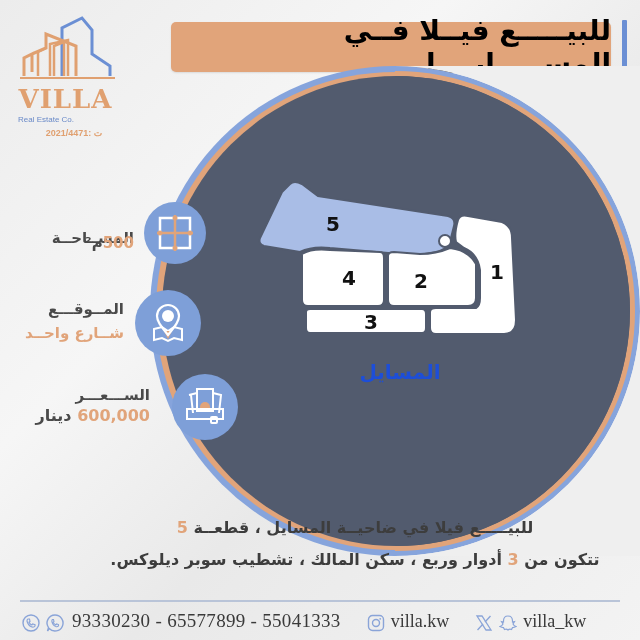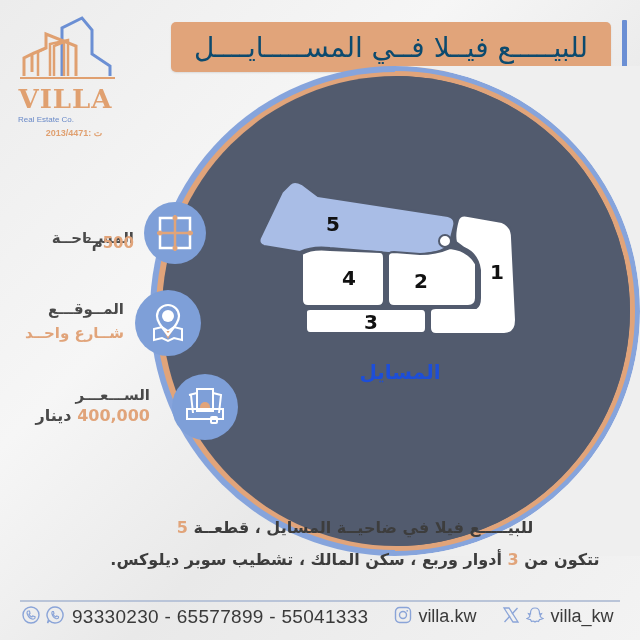--- a/index.html
+++ b/index.html
@@ -29,21 +29,21 @@
   }
 
   
   .title-banner {
     left: 171px; top: 22px; width: 440px; height: 50px;
     background: #e1a47a; border-radius: 5px;
     display: flex; align-items: center; justify-content: center;
     box-shadow: 0 1px 2px rgba(0,0,0,0.1);
   }
   .title-banner span {
-    color: #0c4a6e; font-weight: normal; font-size: 28px; direction: rtl;
+    color: #000000; font-weight: bold; font-size: 28px; direction: rtl;
   }
   .title-accent { left: 622px; top: 20px; width: 5px; height: 53px; background: #6b8fd4; border-radius: 1px; }
 
   
   .ring-blue {
     left: 150px; top: 66px; width: 490px; height: 490px; border-radius: 50%;
     background: #86a4dc;
   }
   .ring-orange {
     left: 156px; top: 72px; width: 478px; height: 478px; border-radius: 50%;
@@ -78,43 +78,43 @@
   .desc {
     left: 90px; top: 512px; width: 530px; text-align: center;
     direction: rtl; font-weight: bold; font-size: 16px; color: #3d3d3d; line-height: 32px;
   }
   .desc .hl { color: #e1a47a; }
 
   
   .footer-line { left: 20px; top: 600px; width: 600px; height: 2px; background: #b9c4d8; }
   .footer {
     left: 22px; top: 606px; width: 600px; height: 26px;
-    display: flex; align-items: flex-start; gap: 6px;
-    font-family: Liberation Sans, sans-serif; font-size: 18px; color: #3a3a3a;
+    display: flex; align-items: flex-end; gap: 6px;
+    font-family: Liberation Serif, serif; font-size: 18px; color: #3a3a3a;
   }
   .footer .ic { display: inline-flex; align-items: center; justify-content: center; }
   .footer .phones { letter-spacing: 0.3px; font-size: 19px; margin-left: 2px; }
   .footer .sp { width: 14px; }
 </style>
 </head>
 <body>
 
 <div class="abs logo">
   <svg width="95" height="72" viewBox="0 0 95 72">
 
     <path d="M42 62 V14 L62 4 L72 16 V40 L90 52 V62" fill="none" stroke="#6b8fd4" stroke-width="3"></path>
     <path d="M54 62 V22 L64 18 V62" fill="none" stroke="#6b8fd4" stroke-width="3" opacity="0"></path>
 
     <path d="M4 62 V44 L12 40 V58 M12 40 L26 34 V20 L56 32 V62" fill="none" stroke="#e0a070" stroke-width="3"></path>
     <path d="M18 62 V38 L26 34 M30 62 V30 L48 26 V62 M34 62 V32 L44 28 V62" fill="none" stroke="#e0a070" stroke-width="2.5"></path>
     <line x1="0" y1="64" x2="95" y2="64" stroke="#e0a070" stroke-width="2"></line>
   </svg>
   <div class="logo-name">VILLA</div>
   <div class="logo-sub">Real Estate Co.</div>
-  <div class="logo-lic">2013/4471: ت</div>
+  <div class="logo-lic">2021/4471: ت</div>
 </div>
 
 <div class="abs title-banner">
   <span>للبيـــــع فيــلا فــي المســـــايــــل</span>
 </div>
 <div class="abs title-accent"></div>
 
 <div class="abs ring-blue"></div>
 <div class="abs ring-orange"></div>
 <div class="abs circle-dark"></div>
@@ -186,21 +186,21 @@
   <svg width="44" height="40" viewBox="0 0 44 40">
     <rect x="14" y="2" width="16" height="22" fill="none" stroke="#fff" stroke-width="2"></rect>
     <path d="M6 8 L14 6 M30 6 L38 8 L36 26 M8 8 L10 26" fill="none" stroke="#fff" stroke-width="2"></path>
     <path d="M17 20 A5 5 0 0 1 27 20 L27 22 L17 22 Z" fill="#e1a47a"></path>
     <rect x="4" y="22" width="36" height="10" fill="none" stroke="#fff" stroke-width="2"></rect>
     <rect x="28" y="30" width="6" height="6" rx="1" fill="none" stroke="#fff" stroke-width="2"></rect>
   </svg>
 </div>
 <div class="abs info-label" style="left:20px;top:386px;width:130px;">الســـعـــر</div>
 <div class="abs info-value" style="left:20px;top:406px;width:130px;font-size:16px;">
-  <span>400,000</span>
+  <span>600,000</span>
   <span class="unit">دينار</span>
 </div>
 
 <div class="abs desc">
   <div>
     <span>للبيـــــع فيلا في ضاحيــة المسايل ، قطعــة </span><span class="hl">5</span>
   </div>
   <div>
     <span>تتكون من </span><span class="hl">3</span><span> أدوار وربع ، سكن المالك ، تشطيب سوبر ديلوكس.</span>
   </div>

